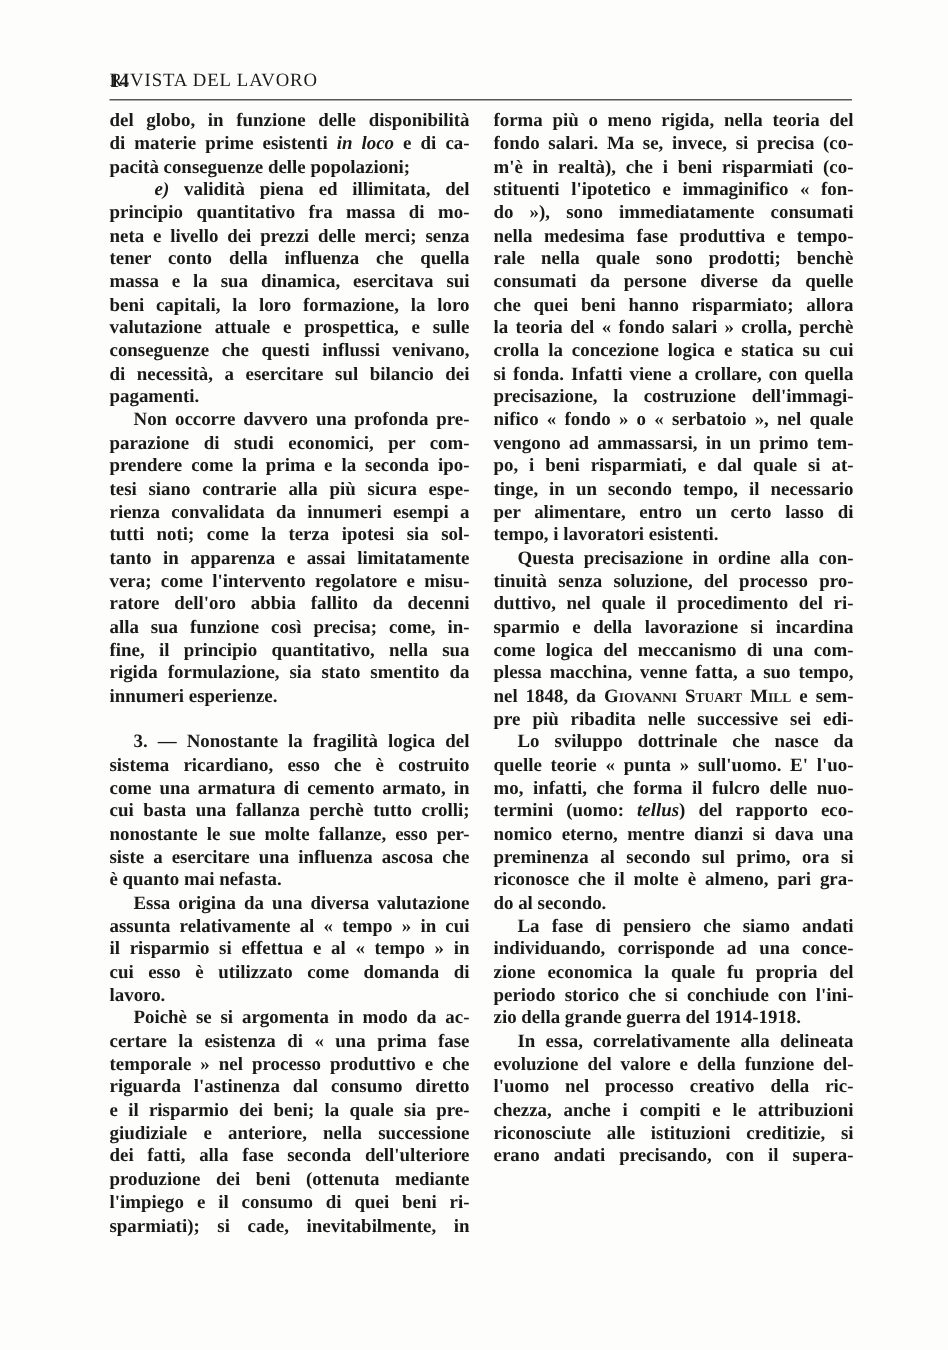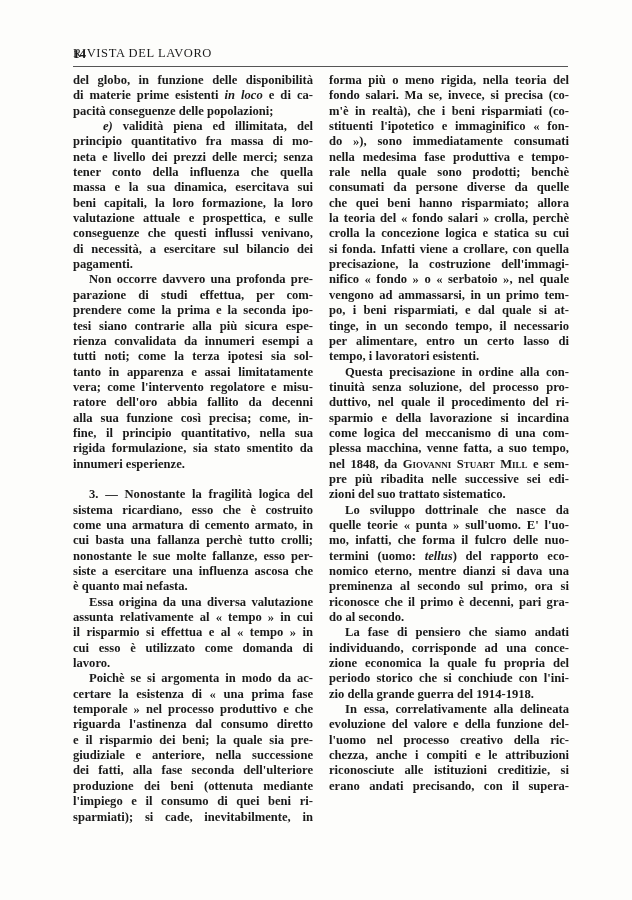--- a/index.html
+++ b/index.html
@@ -49,21 +49,21 @@
     <span class="ln">principio quantitativo fra massa di mo-</span>
     <span class="ln">neta e livello dei prezzi delle merci; senza</span>
     <span class="ln">tener conto della influenza che quella</span>
     <span class="ln">massa e la sua dinamica, esercitava sui</span>
     <span class="ln">beni capitali, la loro formazione, la loro</span>
     <span class="ln">valutazione attuale e prospettica, e sulle</span>
     <span class="ln">conseguenze che questi influssi venivano,</span>
     <span class="ln">di necessità, a esercitare sul bilancio dei</span>
     <span class="ln last">pagamenti.</span>
     <span class="ln ind">Non occorre davvero una profonda pre-</span>
-    <span class="ln">parazione di studi effettua, per com-</span>
+    <span class="ln">parazione di studi economici, per com-</span>
     <span class="ln">prendere come la prima e la seconda ipo-</span>
     <span class="ln">tesi siano contrarie alla più sicura espe-</span>
     <span class="ln">rienza convalidata da innumeri esempi a</span>
     <span class="ln">tutti noti; come la terza ipotesi sia sol-</span>
     <span class="ln">tanto in apparenza e assai limitatamente</span>
     <span class="ln">vera; come l'intervento regolatore e misu-</span>
     <span class="ln">ratore dell'oro abbia fallito da decenni</span>
     <span class="ln">alla sua funzione così precisa; come, in-</span>
     <span class="ln">fine, il principio quantitativo, nella sua</span>
     <span class="ln">rigida formulazione, sia stato smentito da</span>
@@ -113,28 +113,27 @@
     <span class="ln">per alimentare, entro un certo lasso di</span>
     <span class="ln last">tempo, i lavoratori esistenti.</span>
     <span class="ln ind">Questa precisazione in ordine alla con-</span>
     <span class="ln">tinuità senza soluzione, del processo pro-</span>
     <span class="ln">duttivo, nel quale il procedimento del ri-</span>
     <span class="ln">sparmio e della lavorazione si incardina</span>
     <span class="ln">come logica del meccanismo di una com-</span>
     <span class="ln">plessa macchina, venne fatta, a suo tempo,</span>
     <span class="ln">nel 1848, da <span class="sc">Giovanni Stuart Mill</span> e sem-</span>
     <span class="ln">pre più ribadita nelle successive sei edi-</span>
-    <span class="ln last">zioni del suo trattato sistematico.</span>
     <span class="ln ind">Lo sviluppo dottrinale che nasce da</span>
     <span class="ln">quelle teorie « punta » sull'uomo. E' l'uo-</span>
     <span class="ln">mo, infatti, che forma il fulcro delle nuo-</span>
     <span class="ln">termini (uomo: <i>tellus</i>) del rapporto eco-</span>
     <span class="ln">nomico eterno, mentre dianzi si dava una</span>
     <span class="ln">preminenza al secondo sul primo, ora si</span>
-    <span class="ln">riconosce che il primo è decenni, pari gra-</span>
+    <span class="ln">riconosce che il molte è almeno, pari gra-</span>
     <span class="ln last">do al secondo.</span>
     <span class="ln ind">La fase di pensiero che siamo andati</span>
     <span class="ln">individuando, corrisponde ad una conce-</span>
     <span class="ln">zione economica la quale fu propria del</span>
     <span class="ln">periodo storico che si conchiude con l'ini-</span>
     <span class="ln last">zio della grande guerra del 1914-1918.</span>
     <span class="ln ind">In essa, correlativamente alla delineata</span>
     <span class="ln">evoluzione del valore e della funzione del-</span>
     <span class="ln">l'uomo nel processo creativo della ric-</span>
     <span class="ln">chezza, anche i compiti e le attribuzioni</span>

